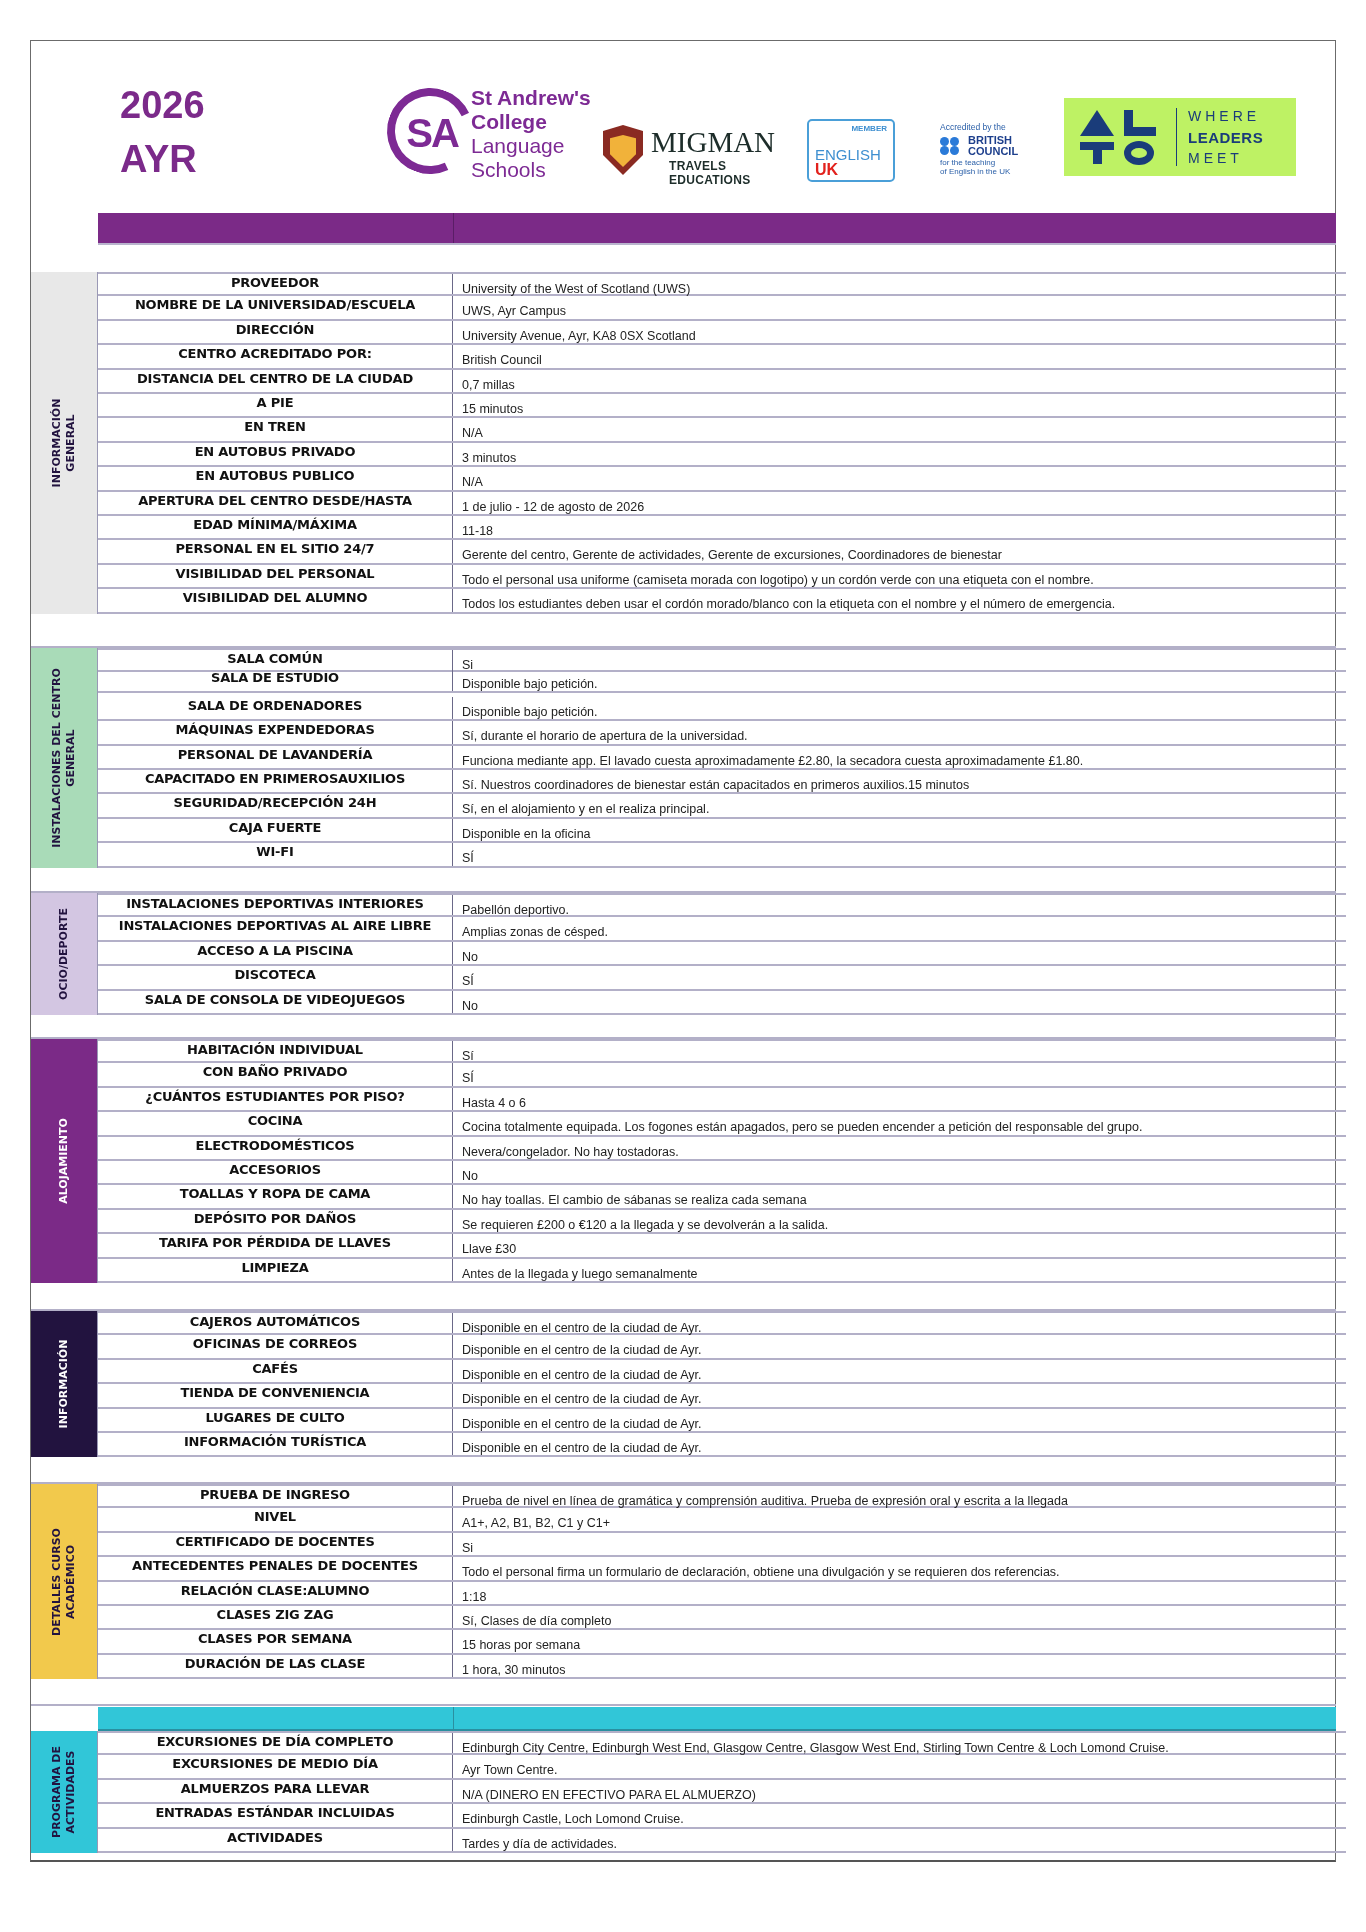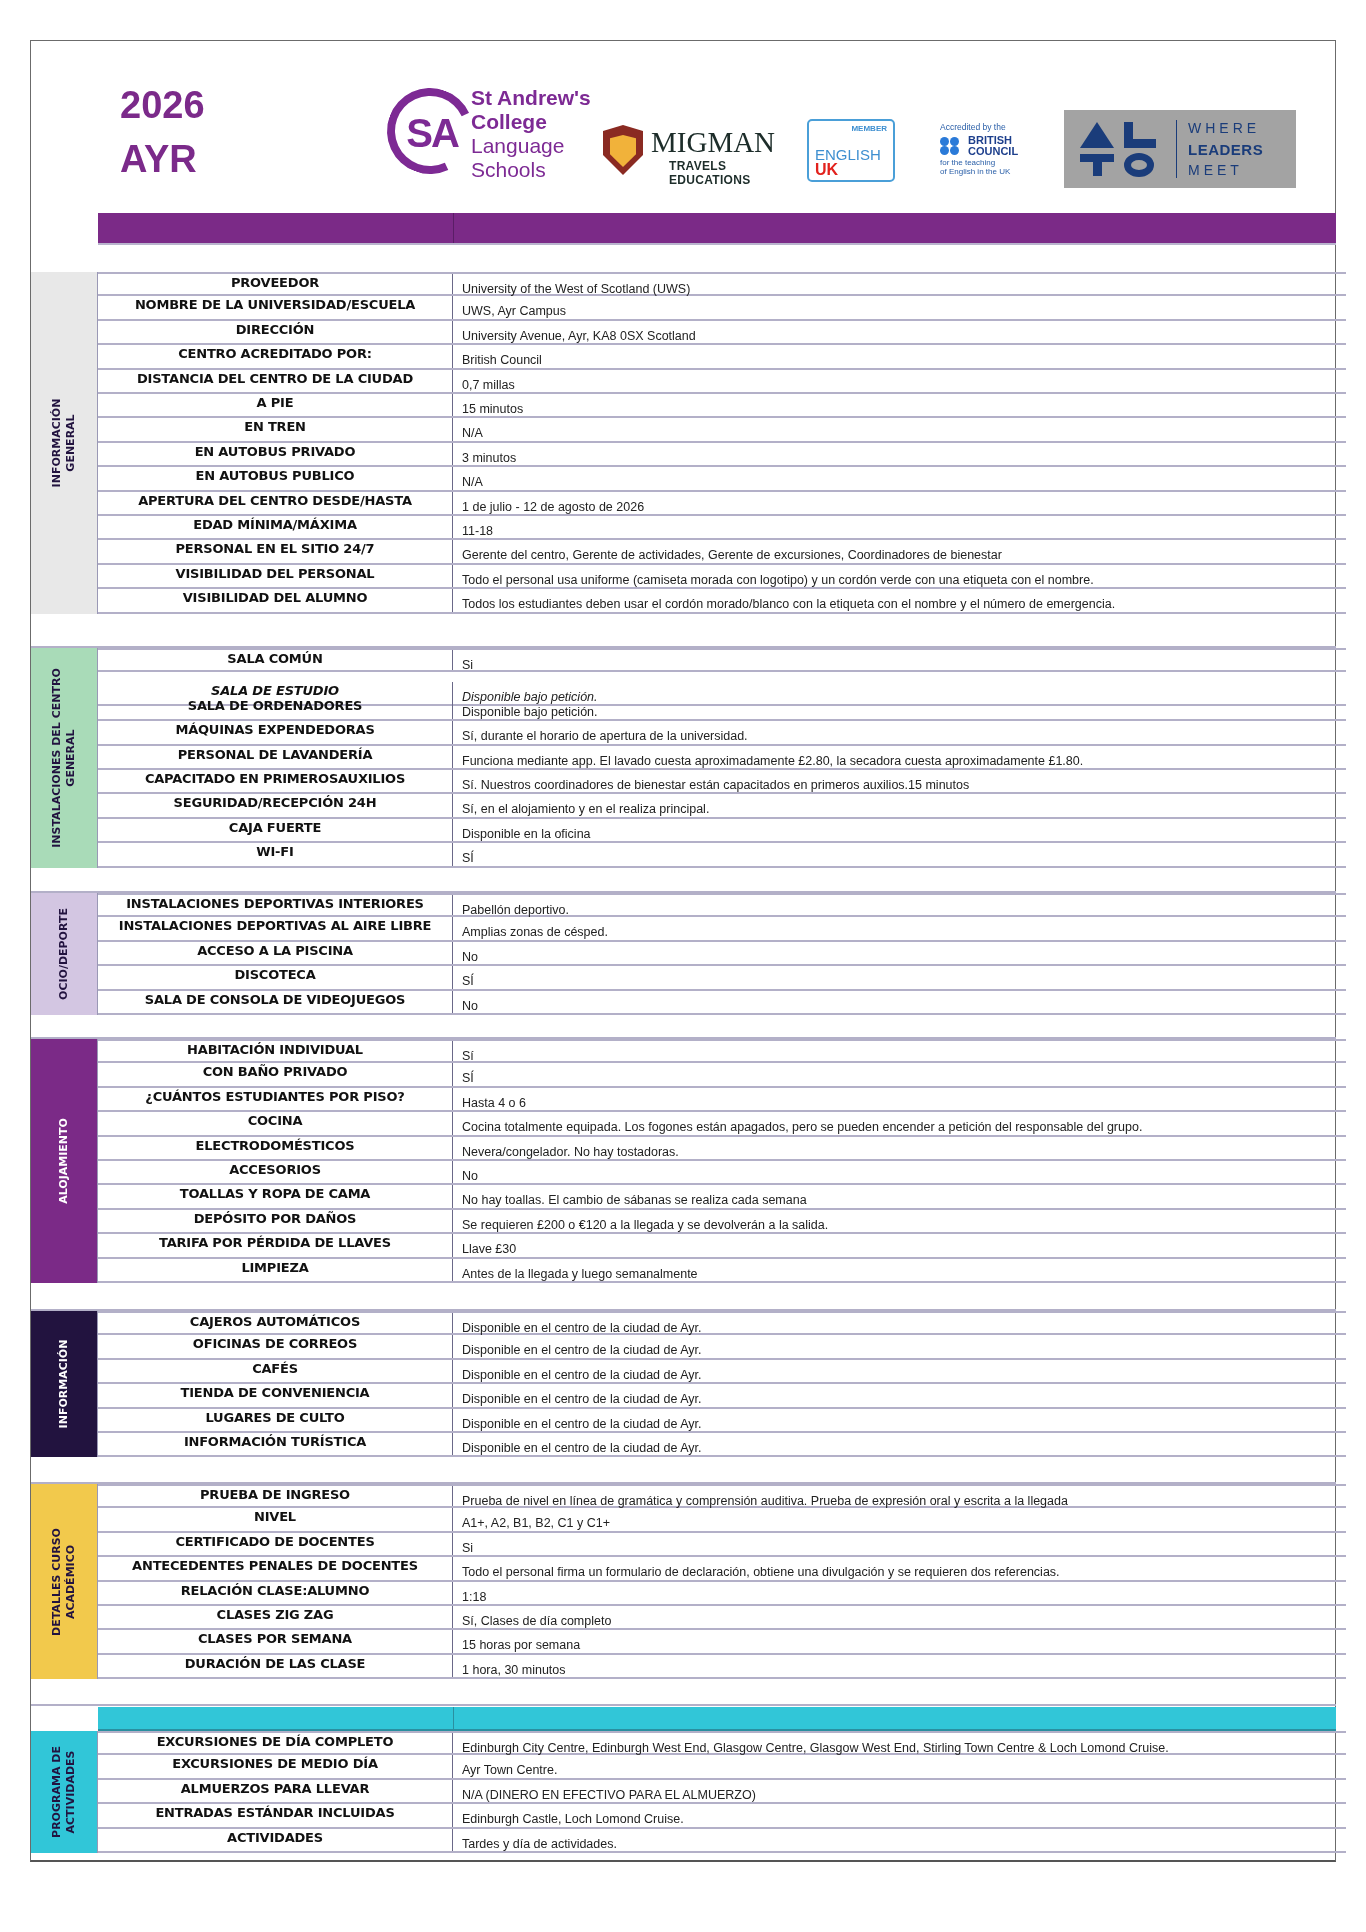--- a/index.html
+++ b/index.html
@@ -25,21 +25,21 @@
   .euk-english { position:absolute; left:6px; top:25px; font-family:"Liberation Sans", sans-serif; font-size:15px; color:#3e8fd0; }
   .euk-uk { position:absolute; left:6px; top:40px; font-family:"Liberation Sans", sans-serif; font-weight:bold; font-size:16px; color:#e2211c; }
   
   .bc-logo { left:938px; top:122px; width:110px; height:58px; }
   .bc-acc { position:absolute; left:2px; top:0; font-family:"Liberation Sans", sans-serif; font-size:8.5px; color:#2a5fa8; }
   .bc-dots { position:absolute; left:2px; top:15px; width:26px; height:18px; }
   .bc-dots span { position:absolute; width:9px; height:9px; border-radius:50%; background:#2a7ad8; }
   .bc-name { position:absolute; left:30px; top:13px; font-family:"Liberation Sans", sans-serif; font-weight:bold; font-size:11px; line-height:11px; color:#1d3f8c; }
   .bc-sub { position:absolute; left:2px; top:36px; font-family:"Liberation Sans", sans-serif; font-size:8px; line-height:9px; color:#2a5fa8; }
   
-  .alto-logo { left:1064px; top:110px; width:232px; height:78px; background:#a3a3a3; }
+  .alto-logo { left:1064px; top:98px; width:232px; height:78px; background:#bef264; }
   .alto-grid { position:absolute; left:16px; top:12px; width:82px; height:54px; }
   .alto-tri { position:absolute; left:0; top:0; width:0; height:0; border-left:17px solid transparent; border-right:17px solid transparent; border-bottom:26px solid #1a3c7a; }
   .alto-L { position:absolute; left:44px; top:0; width:30px; height:26px; }
   .alto-L:before { content:""; position:absolute; left:0; top:0; width:9px; height:26px; background:#1a3c7a; }
   .alto-L:after { content:""; position:absolute; left:0; top:17px; width:32px; height:9px; background:#1a3c7a; }
   .alto-T { position:absolute; left:0; top:32px; width:34px; height:22px; }
   .alto-T:before { content:""; position:absolute; left:0; top:0; width:34px; height:8px; background:#1a3c7a; }
   .alto-T:after { content:""; position:absolute; left:13px; top:0; width:9px; height:22px; background:#1a3c7a; }
   .alto-O { position:absolute; left:44px; top:31px; width:24px; height:24px; border:7px solid #1a3c7a; border-radius:50%; box-sizing:border-box; width:30px; }
   .alto-sep { position:absolute; left:112px; top:10px; width:1px; height:58px; background:#1a3c7a; }
@@ -203,21 +203,21 @@
       <div class="sec-label" style="background: rgb(169, 219, 184);">
         <div class="vt" style="color: rgb(34, 19, 63);">
           <div>INSTALACIONES DEL CENTRO</div>
           <div>GENERAL</div>
         </div>
       </div>
       <div class="row top" style="top: 0px;">
         <div class="k">SALA COMÚN</div>
         <div class="v">Si</div>
       </div>
-      <div class="row" style="top: 34px; font-style: italic;">
+      <div class="row" style="top: 21px;">
         <div class="k">SALA DE ESTUDIO</div>
         <div class="v">Disponible bajo petición.</div>
       </div>
       <div class="row" style="top: 48.8px;">
         <div class="k">SALA DE ORDENADORES</div>
         <div class="v">Disponible bajo petición.</div>
       </div>
       <div class="row" style="top: 73.2px;">
         <div class="k">MÁQUINAS EXPENDEDORAS</div>
         <div class="v">Sí, durante el horario de apertura de la universidad.</div>

